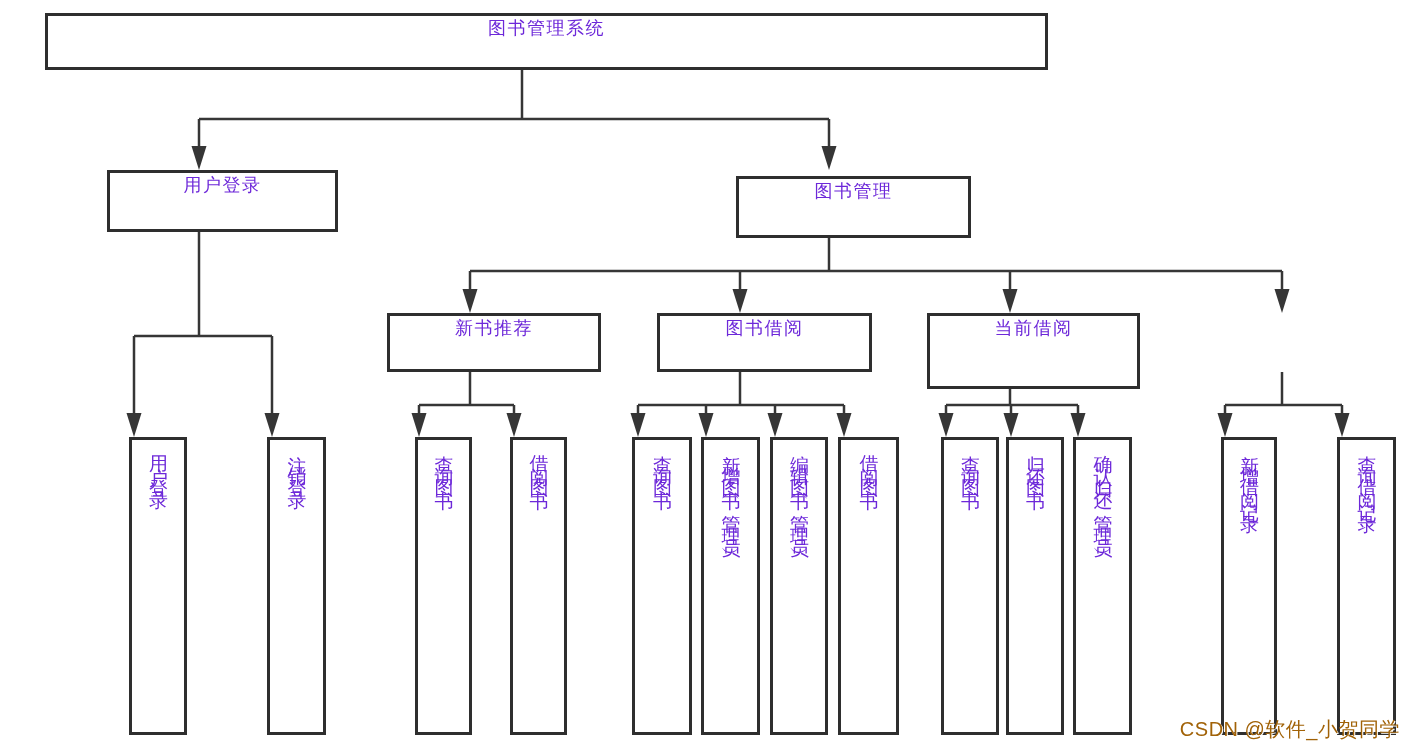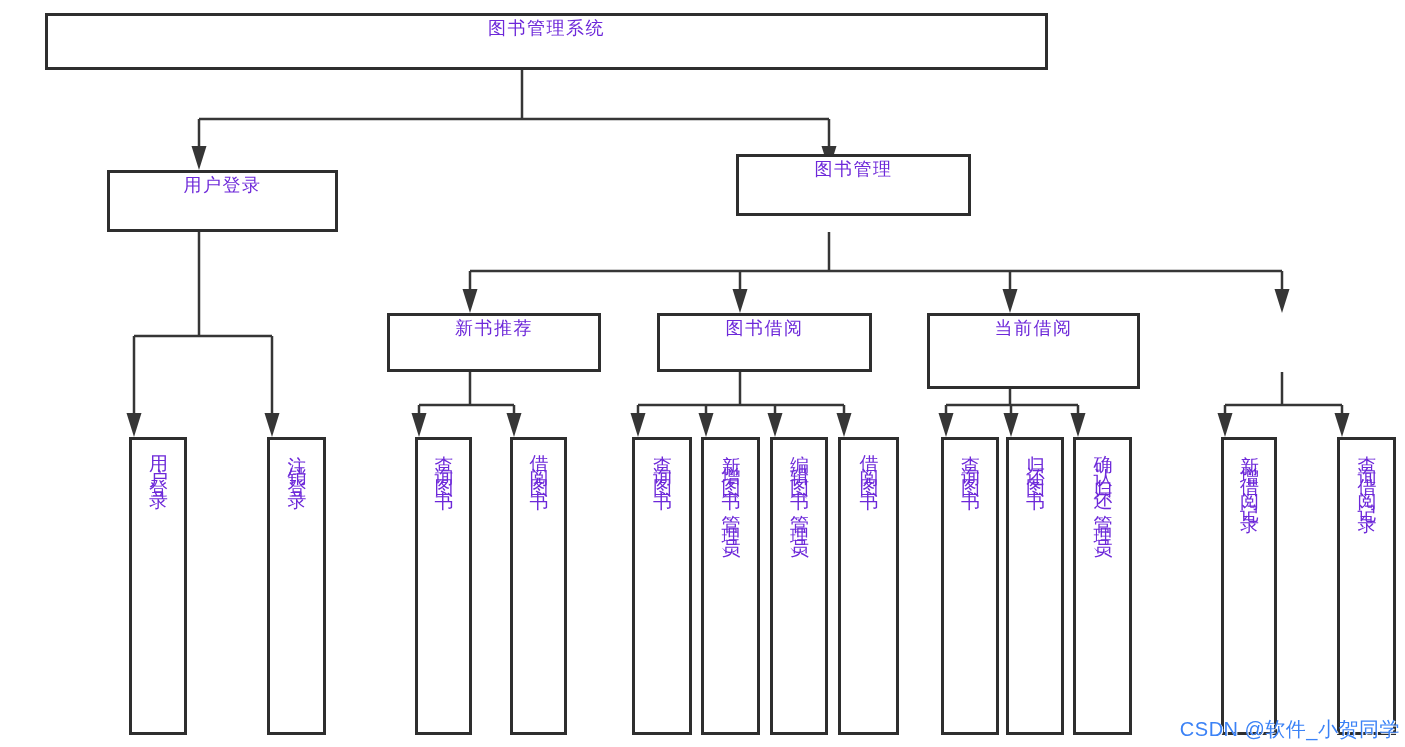--- a/index.html
+++ b/index.html
@@ -32,21 +32,21 @@
     writing-mode:vertical-rl;
     text-orientation:mixed;
     font-size:19px;
     line-height:1.1;
     letter-spacing:12px;
   }
   .watermark{
     position:absolute;
     right:5px;bottom:4px;
     font-size:20px;
-    color:#3b82f6;
+    color:#a16207;
     letter-spacing:0.5px;
     white-space:nowrap;
     z-index:3;
     text-shadow:1px 1px 0 #ffffff;
   }
 </style>
 </head>
 <body>
 
 <div id="stage">
@@ -117,21 +117,21 @@
     </g>
   </svg>
 
   <div class="node" style="left:21px;top:13px;width:1003px;height:57px;">
     <span class="hlabel">图书管理系统</span>
   </div>
 
   <div class="node" style="left:83px;top:170px;width:231px;height:62px;">
     <span class="hlabel">用户登录</span>
   </div>
-  <div class="node" style="left:712px;top:154px;width:235px;height:62px;">
+  <div class="node" style="left:712px;top:176px;width:235px;height:62px;">
     <span class="hlabel">图书管理</span>
   </div>
 
   <div class="node" style="left:633px;top:313px;width:215px;height:59px;">
     <span class="hlabel">图书借阅</span>
   </div>
   <div class="node" style="left:363px;top:313px;width:214px;height:59px;">
     <span class="hlabel">新书推荐</span>
   </div>
   <div class="node" style="left:903px;top:313px;width:213px;height:76px;">

